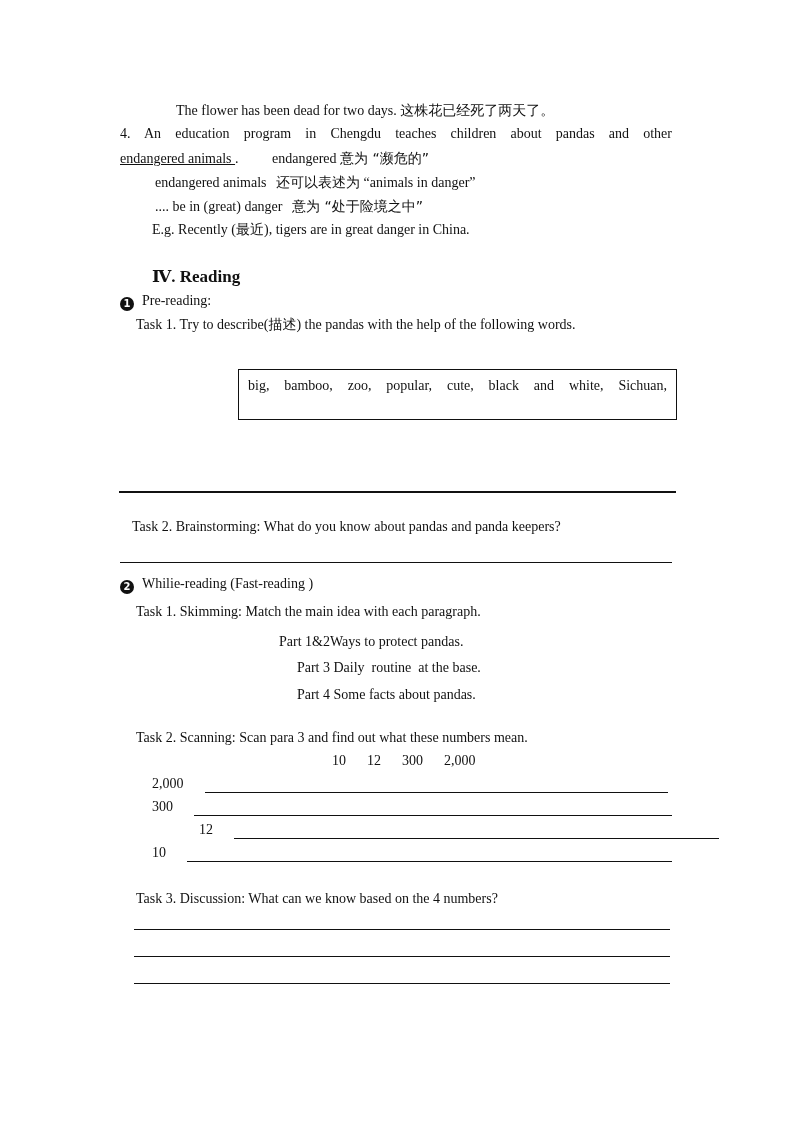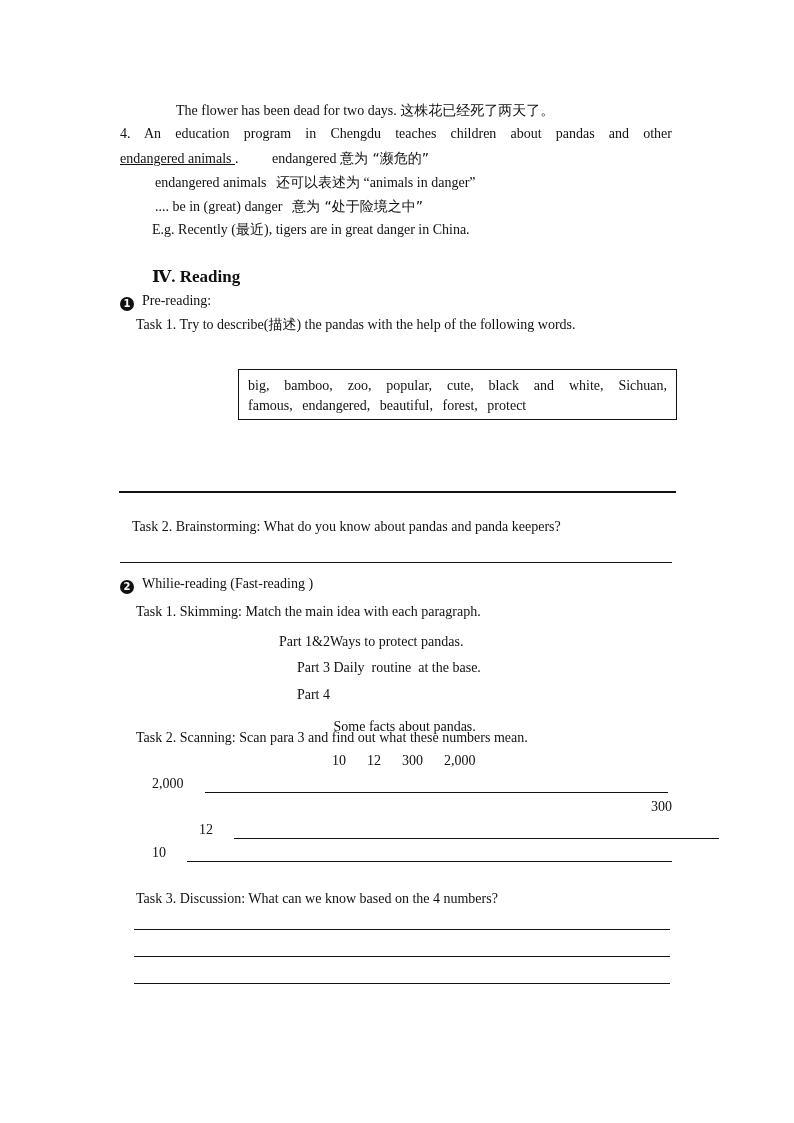--- a/index.html
+++ b/index.html
@@ -63,21 +63,20 @@
 <div class="abs bold" style="left:120px; top:268px;">Ⅳ. Reading</div>
 
 <div class="abs" style="left:120px; top:292px;">
   <span class="circle-num">1</span><span>Pre-reading:</span>
 </div>
 
 <div class="abs" style="left:136px; top:316px;">Task 1. Try to describe(描述) the pandas with the help of the following  words.</div>
 
 <div class="wordbox">
   <div style="text-align:justify; text-align-last:justify; word-spacing:0;">big,  bamboo,  zoo,  popular,  cute,  black  and  white,  Sichuan,</div>
-  <div>famous,  endangered,  beautiful,  forest, protect</div>
 </div>
 
 <div class="hr" style="left:119px; top:491px; width:557px; height:2px;"></div>
 
 <div class="abs" style="left:132px; top:518px;">Task 2. Brainstorming:   What do you know about pandas and panda keepers?</div>
 
 <div class="hr" style="left:120px; top:562px; width:552px; height:1px;"></div>
 
 <div class="abs" style="left:120px; top:575px;">
   <span class="circle-num">2</span><span>Whilie-reading    (Fast-reading )</span>
@@ -88,32 +87,32 @@
 <div class="part-row abs" style="left:167px; top:633px;">
   <span class="pl">Part 1&amp;2</span>
   <span>Ways to protect pandas.</span>
 </div>
 <div class="part-row abs" style="left:167px; top:659px;">
   <span class="pl">Part 3</span>
   <span style="white-space:pre;"> Daily  routine  at the base.</span>
 </div>
 <div class="part-row abs" style="left:167px; top:686px;">
   <span class="pl">Part 4</span>
-  <span style="white-space:pre;margin-top:32px;"> Some facts about pandas.</span>
+  <span style="white-space:pre;"> Some facts about pandas.</span>
 </div>
 
 <div class="abs" style="left:136px; top:729px;">Task 2. Scanning:  Scan para 3 and find  out what these numbers  mean.</div>
 
 <div class="abs" style="left:332px; top:752px; white-space:pre;">10      12      300      2,000</div>
 
 <div class="line-row" style="left:152px; top:775px; width:516px;">
   <span class="lbl">2,000</span>
     <span class="blank"></span>
 </div>
-<div class="line-row" style="left:152px; top:798px; width:520px;flex-direction:column;">
+<div class="line-row" style="left:152px; top:798px; width:520px;">
   <span class="lbl">300</span>
     <span class="blank"></span>
 </div>
 <div class="line-row" style="left:152px; top:821px; width:520px;margin-left:47px;">
   <span class="lbl">12</span>
     <span class="blank"></span>
 </div>
 <div class="line-row" style="left:152px; top:844px; width:520px;">
   <span class="lbl">10</span>
     <span class="blank"></span>

